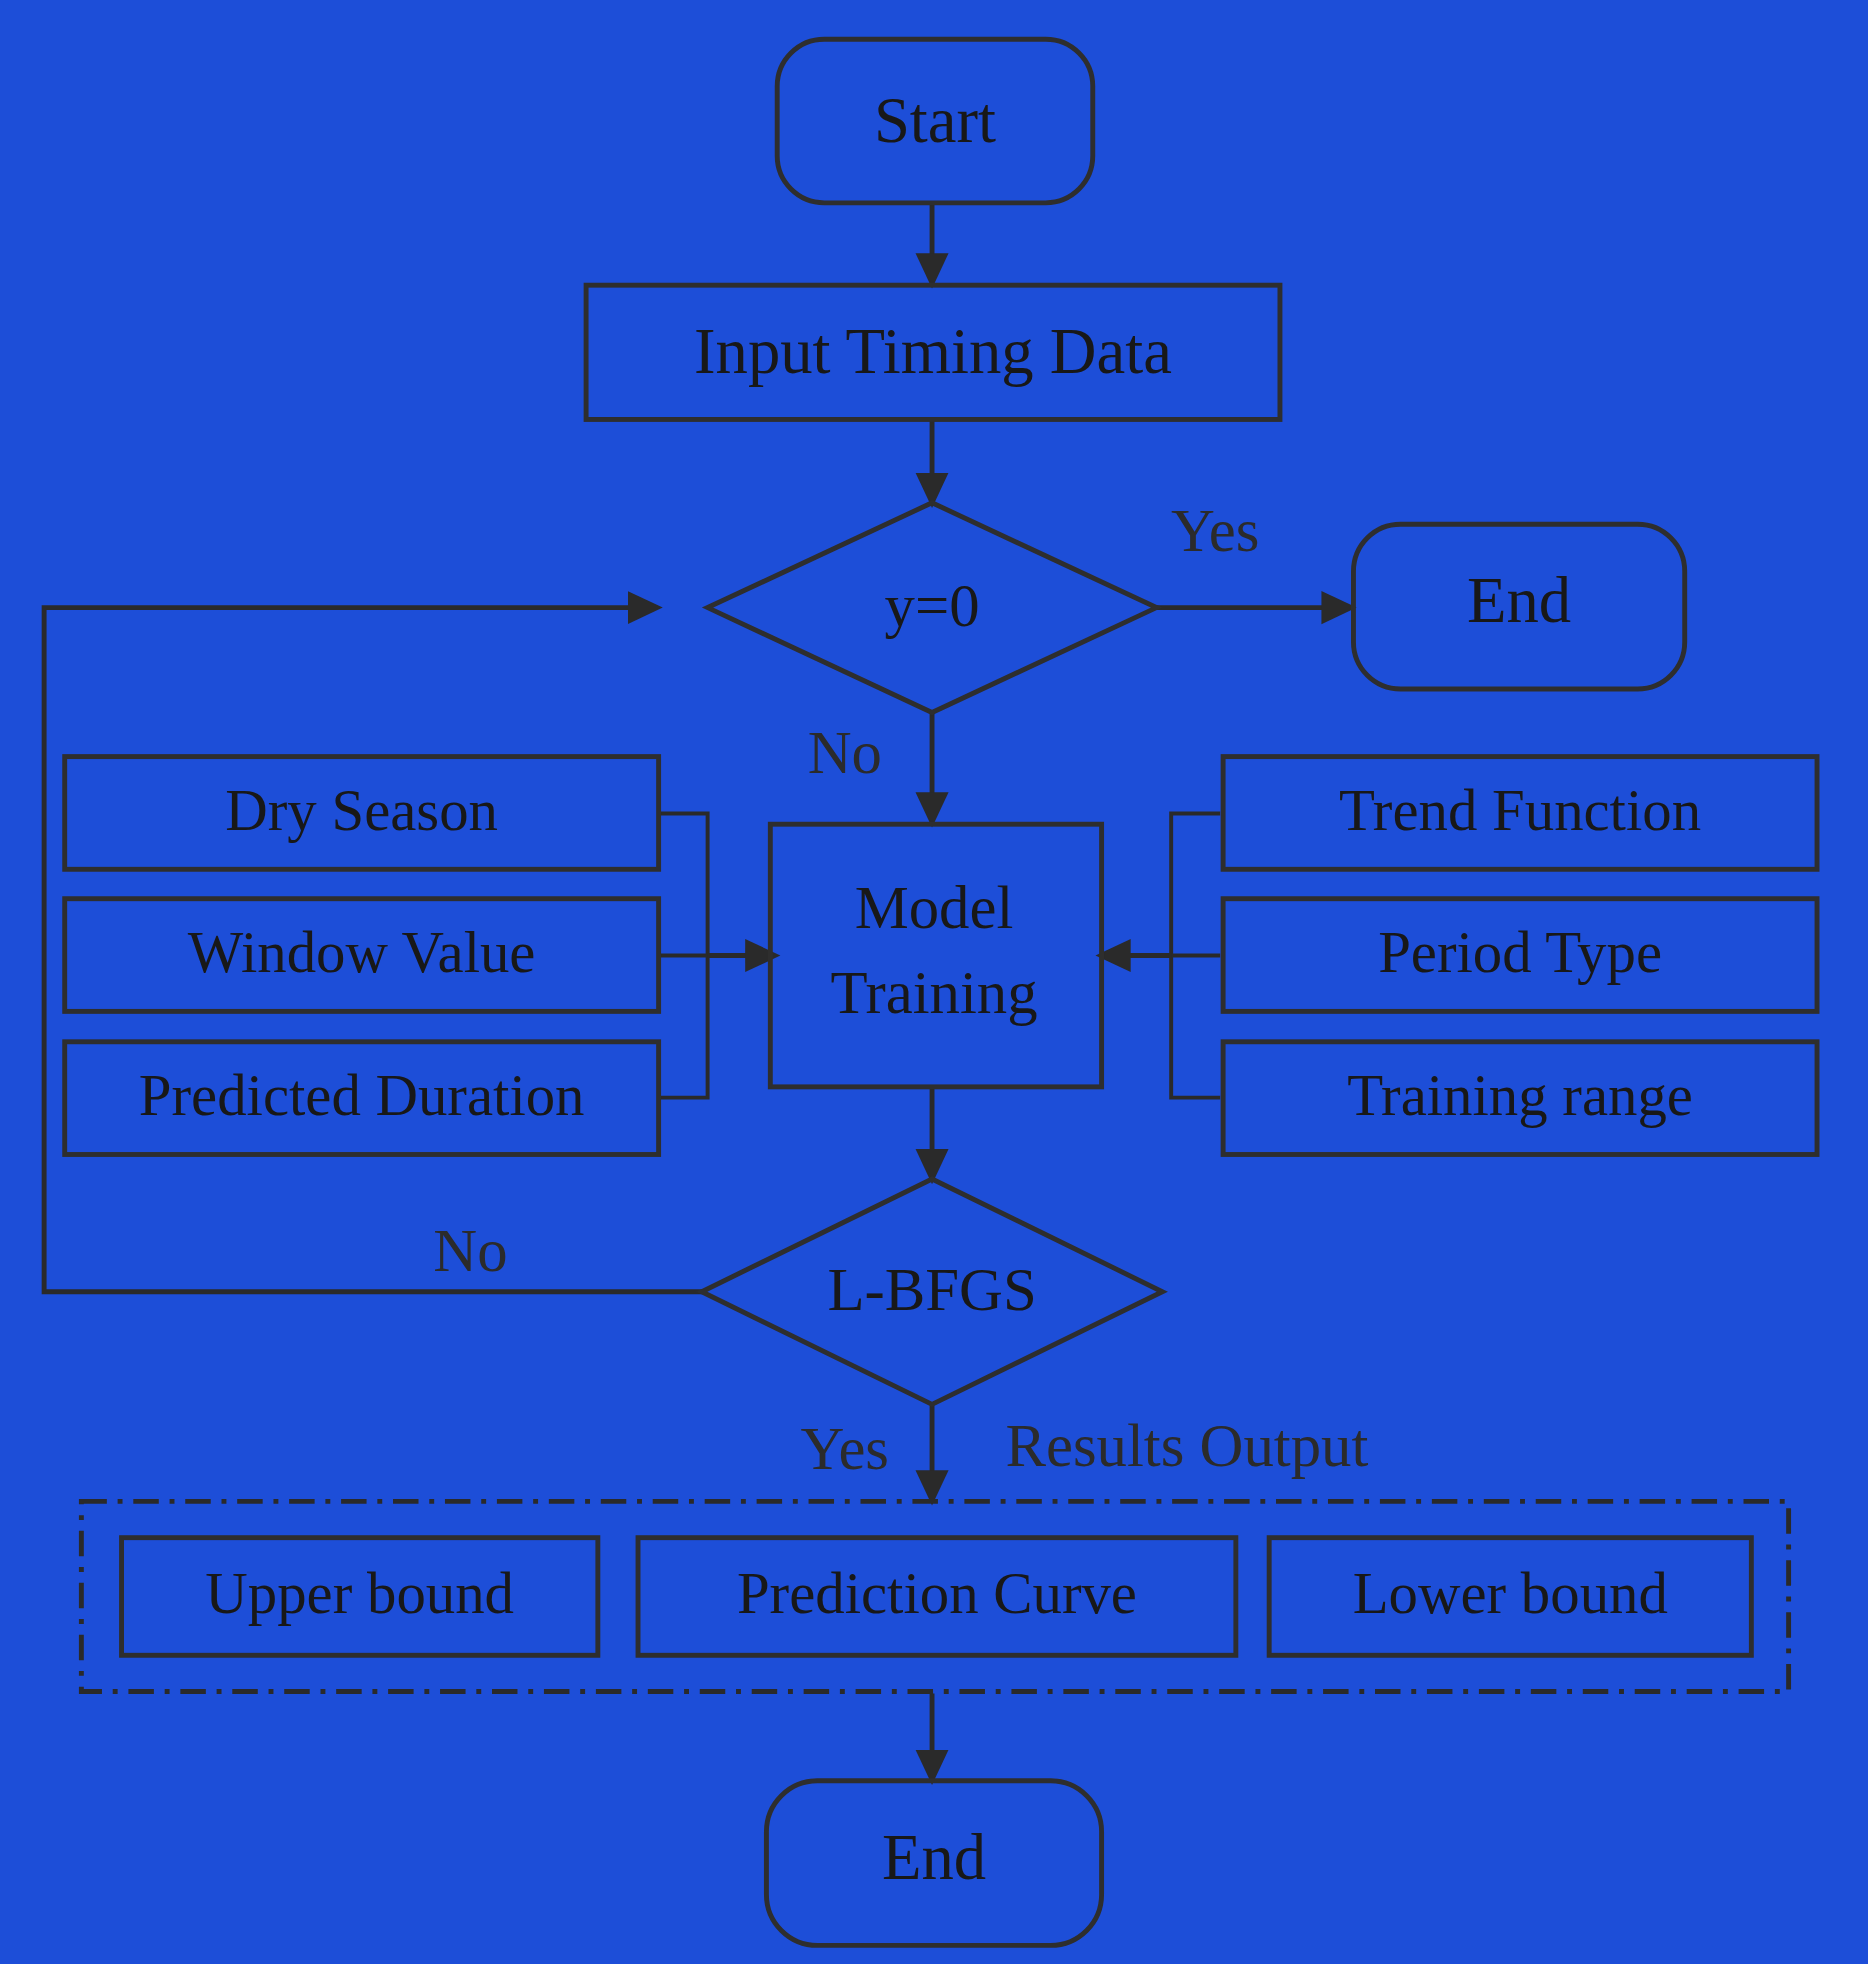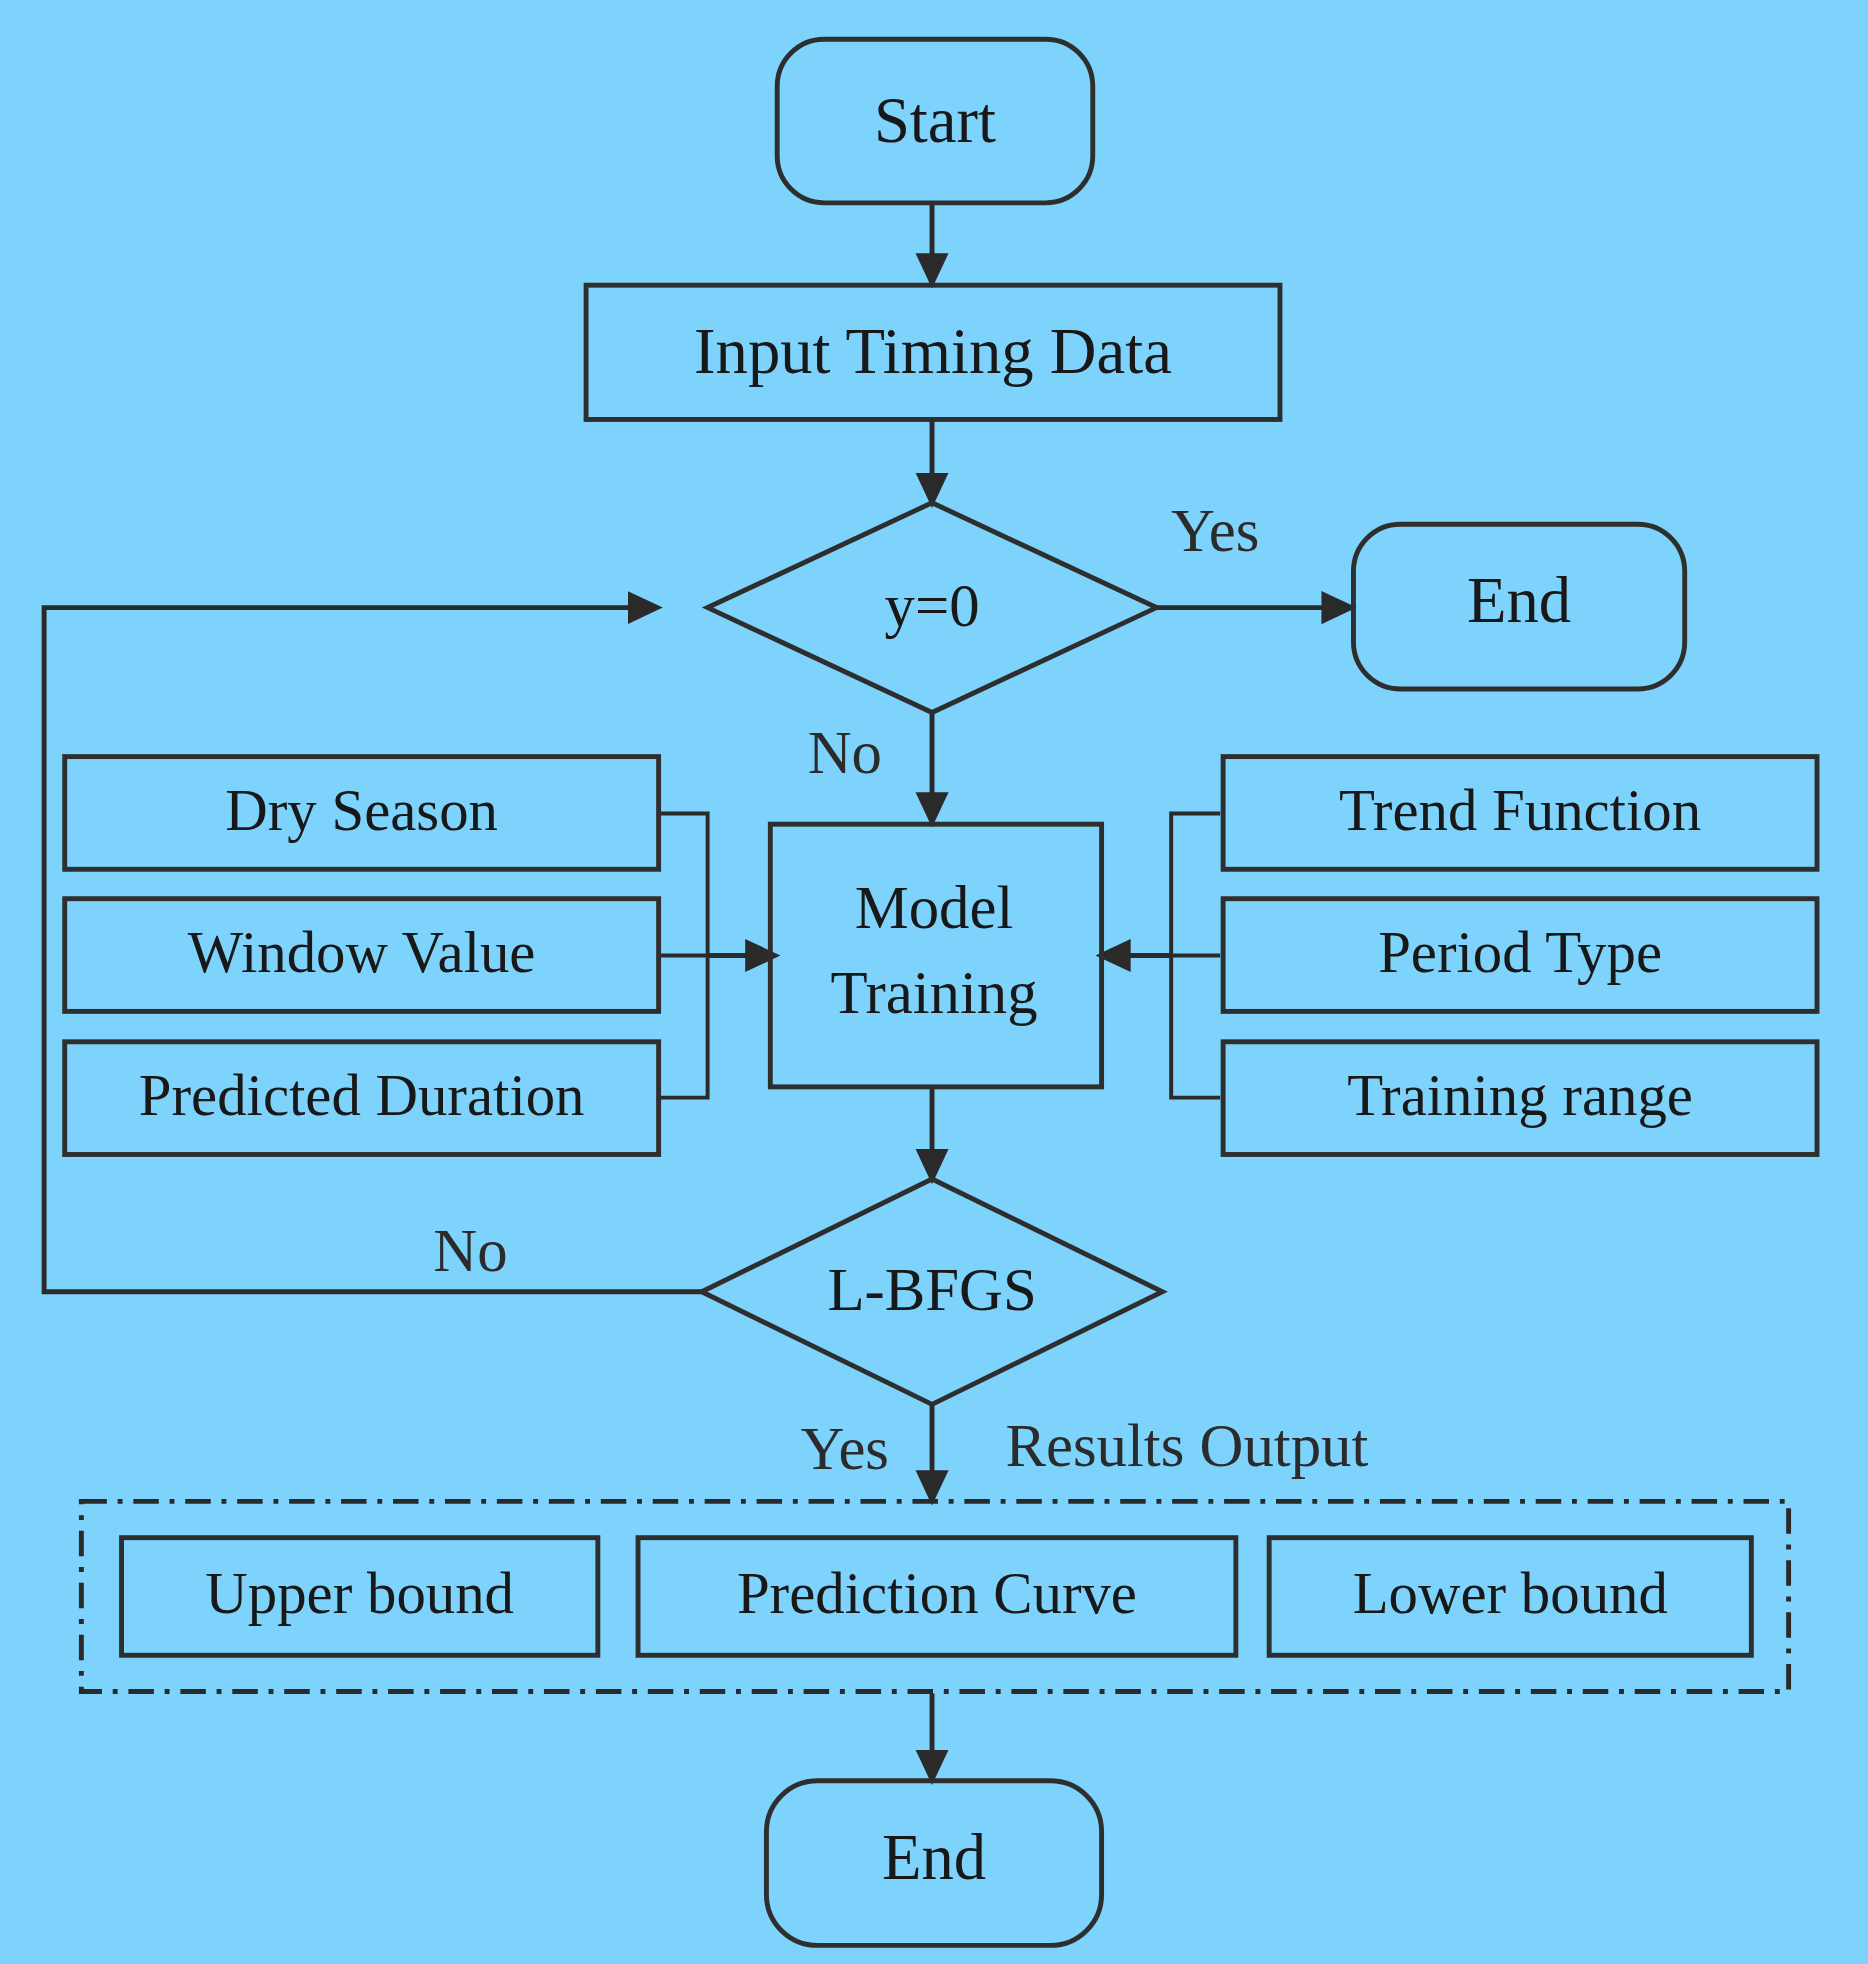--- a/index.html
+++ b/index.html
@@ -10,21 +10,21 @@
   body {
     width: 1868px;
     height: 1964px;
     font-family: "Liberation Serif", "DejaVu Serif", serif;
     overflow: hidden;
   }
   #flow-root {
     position: relative;
     width: 1868px;
     height: 1964px;
-    background: #7dd3fc;
+    background: #1d4ed8;
   }
   svg#flow-svg {
     position: absolute;
     left: 0;
     top: 0;
     width: 1868px;
     height: 1964px;
     display: block;
   }
   .node-label {

